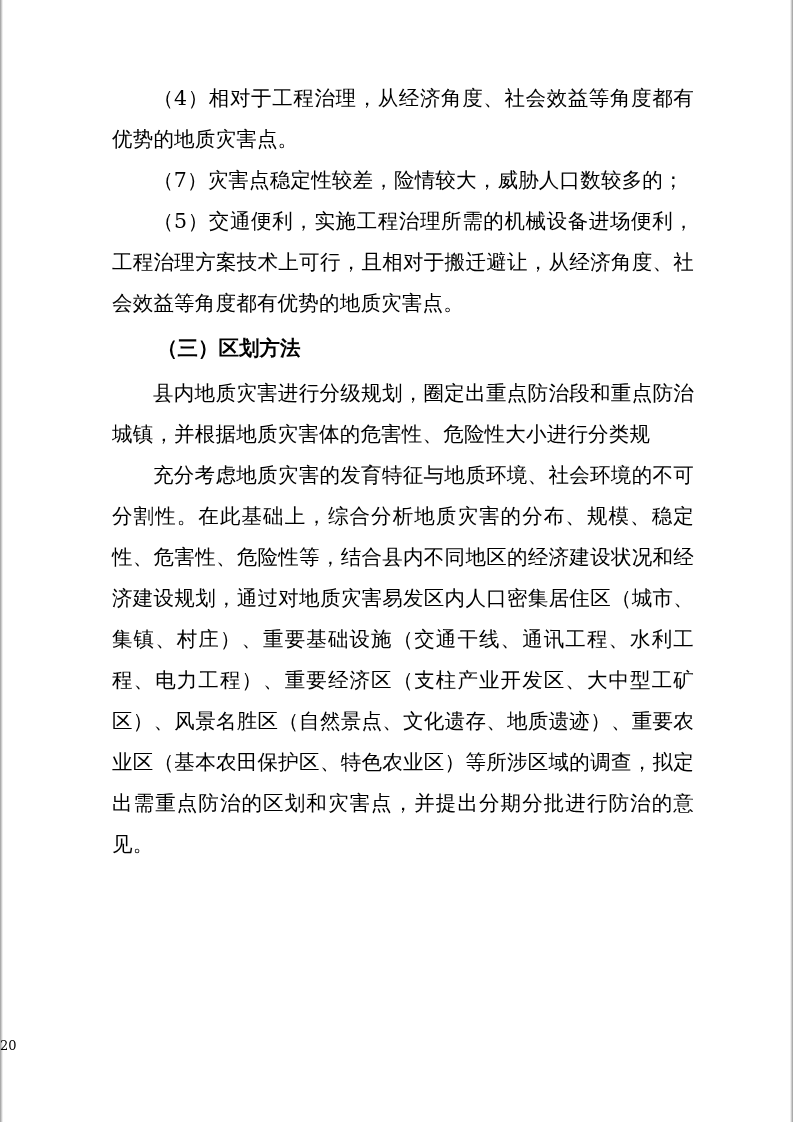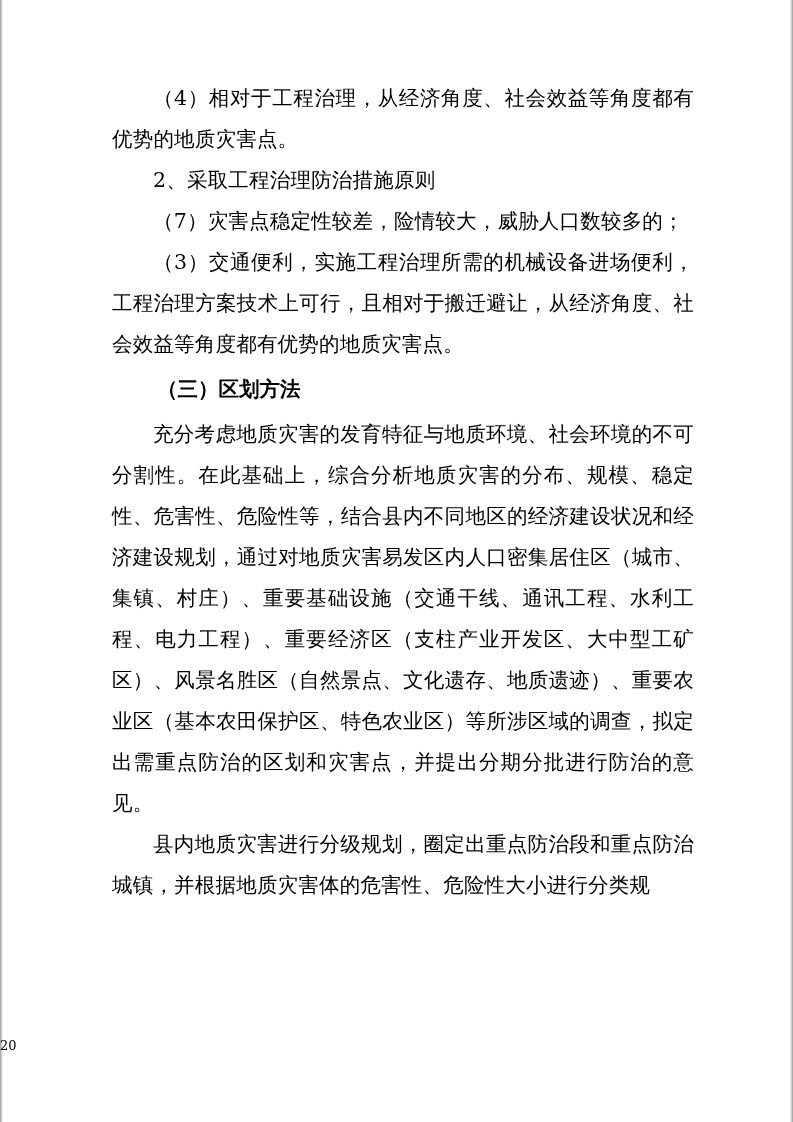--- a/index.html
+++ b/index.html
@@ -73,22 +73,21 @@
 </style>
 </head>
 <body>
 
 <div class="page">
   <div class="page-shadow-left"></div>
   <div class="page-shadow-right"></div>
 
   <div class="page-inner">
     <p class="para indent">（4）相对于工程治理，从经济角度、社会效益等角度都有优势的地质灾害点。</p>
-    <p class="para indent">2、采取工程治理防治措施原则</p>
     <p class="para indent">（7）灾害点稳定性较差，险情较大，威胁人口数较多的；</p>
-    <p class="para indent">（3）交通便利，实施工程治理所需的机械设备进场便利，工程治理方案技术上可行，且相对于搬迁避让，从经济角度、社会效益等角度都有优势的地质灾害点。</p>
+    <p class="para indent">（5）交通便利，实施工程治理所需的机械设备进场便利，工程治理方案技术上可行，且相对于搬迁避让，从经济角度、社会效益等角度都有优势的地质灾害点。</p>
     <p class="heading">（三）区划方法</p>
+    <p class="para indent">县内地质灾害进行分级规划，圈定出重点防治段和重点防治城镇，并根据地质灾害体的危害性、危险性大小进行分类规</p>
     <p class="para indent">充分考虑地质灾害的发育特征与地质环境、社会环境的不可分割性。在此基础上，综合分析地质灾害的分布、规模、稳定性、危害性、危险性等，结合县内不同地区的经济建设状况和经济建设规划，通过对地质灾害易发区内人口密集居住区（城市、集镇、村庄）、重要基础设施（交通干线、通讯工程、水利工程、电力工程）、重要经济区（支柱产业开发区、大中型工矿区）、风景名胜区（自然景点、文化遗存、地质遗迹）、重要农业区（基本农田保护区、特色农业区）等所涉区域的调查，拟定出需重点防治的区划和灾害点，并提出分期分批进行防治的意见。</p>
-    <p class="para indent">县内地质灾害进行分级规划，圈定出重点防治段和重点防治城镇，并根据地质灾害体的危害性、危险性大小进行分类规</p>
   </div>
 
   <div class="page-number">20</div>
 </div>
 
 </body></html>

